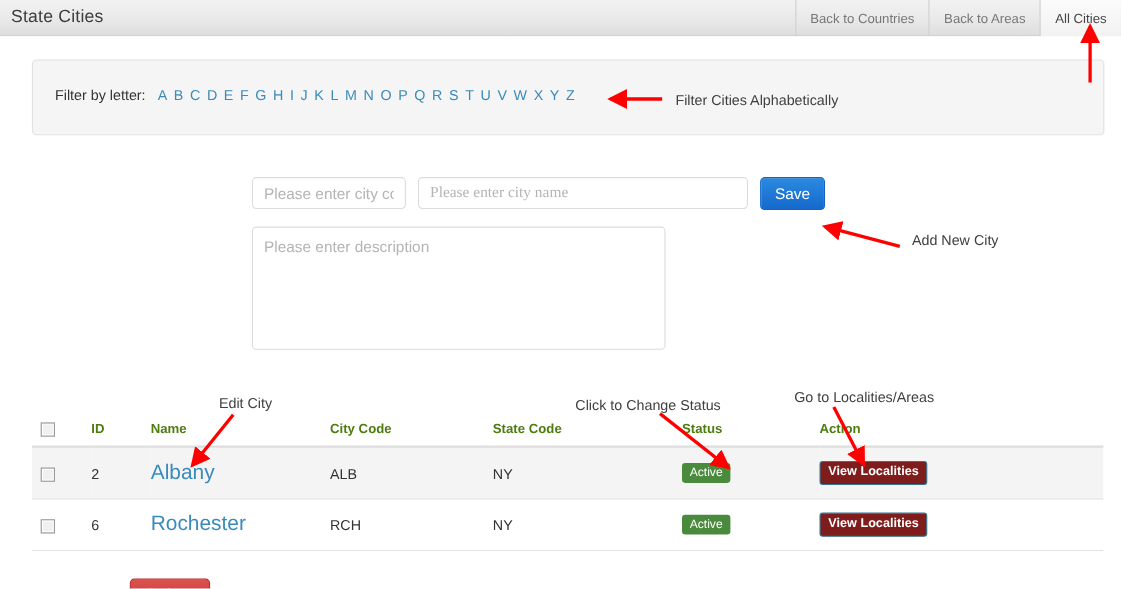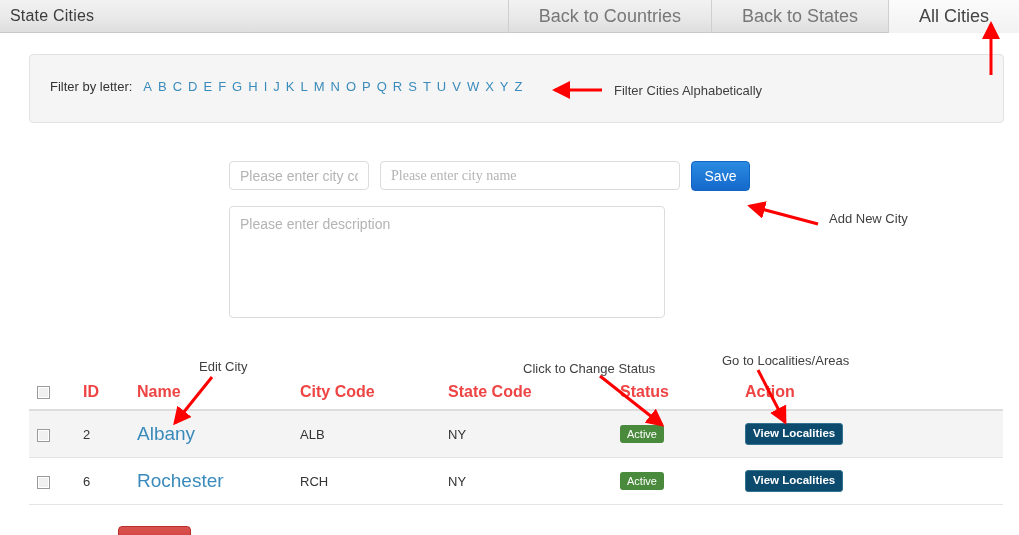--- a/index.html
+++ b/index.html
@@ -37,22 +37,22 @@
   .tabs {
     position: absolute;
     right: 0; top: 0;
     height: 33px;
     display: flex;
     align-items: stretch;
   }
   .tab {
     display: flex;
     align-items: center;
-    padding: 0 30px;
-    font-size: 18px;
+    padding: 0 13px;
+    font-size: 12px;
     color: #777777;
     border-left: 1px solid #cfcfcf;
     background: transparent;
     white-space: nowrap;
     cursor: pointer;
     box-sizing: border-box;
   }
   .tab.active {
     color: #454545;
     background: linear-gradient(to bottom, #fbfbfb 0%, #f2f2f2 100%);
@@ -113,21 +113,21 @@
     font-family: "Liberation Sans", sans-serif;
     font-size: 14px;
     color: #555555;
     padding: 6px 10px;
     outline: none;
   }
   .txt-input::placeholder { color: #b4b4b4; }
   #city-code-input { left: 229px; top: 128px; width: 140px; height: 29px; }
   #city-name-input { left: 380px; top: 128px; width: 300px; height: 29px; font-family: Liberation Serif, serif; }
   #description-input {
-    left: 229px; top: 173px; width: 436px; height: 112px;
+    left: 229px; top: 173px; width: 376px; height: 112px;
     resize: none;
     padding: 8px 10px;
     line-height: 1.35;
   }
   .save-btn {
     position: absolute;
     left: 691px; top: 128px;
     width: 59px; height: 30px;
     border: 1px solid #1166c4;
     border-radius: 4px;
@@ -145,23 +145,23 @@
     left: 29px; top: 344px;
     width: 966px;
   }
   table.cities {
     border-collapse: collapse;
     width: 966px;
     table-layout: fixed;
   }
   table.cities th {
     text-align: left;
-    font-size: 16px;
+    font-size: 12px;
     font-weight: bold;
-    color: #ef4444;
+    color: #4d7c0f;
     padding: 6px 0 8px 0;
     border-bottom: 2px solid #dddddd;
   }
   table.cities td {
     font-size: 13px;
     color: #333333;
     padding: 12px 0 12px 0;
     border-bottom: 1px solid #e4e4e4;
     vertical-align: middle;
   }
@@ -195,21 +195,21 @@
     color: #ffffff;
     font-size: 11px;
     font-weight: normal;
     padding: 3px 7px 3px 7px;
     border-radius: 3px;
     cursor: pointer;
     line-height: 1.1;
   }
   .btn-localities {
     display: inline-block;
-    background: #0c4a6e;
+    background: #7f1d1d;
     border: 1px solid #34738f;
     color: #ffffff;
     font-size: 11.5px;
     font-weight: bold;
     padding: 3px 7px;
     border-radius: 3px;
     cursor: pointer;
     line-height: 1.2;
   }
 
@@ -251,21 +251,21 @@
   }
   .anno-svg { position: absolute; left: 0; top: 0; }
 </style>
 </head>
 <body>
 
 <div class="topbar">
   <div class="topbar-title">State Cities</div>
   <div class="tabs">
     <div class="tab">Back to Countries</div>
-    <div class="tab">Back to States</div>
+    <div class="tab">Back to Areas</div>
     <div class="tab active">All Cities</div>
   </div>
 </div>
 
 <div class="content">
 
   <div class="filter-panel">
     <div class="filter-row">
       <span class="filter-label">Filter by letter:</span>
       <span id="letters-host"><a class="letter-link">A</a><a class="letter-link">B</a><a class="letter-link">C</a><a class="letter-link">D</a><a class="letter-link">E</a><a class="letter-link">F</a><a class="letter-link">G</a><a class="letter-link">H</a><a class="letter-link">I</a><a class="letter-link">J</a><a class="letter-link">K</a><a class="letter-link">L</a><a class="letter-link">M</a><a class="letter-link">N</a><a class="letter-link">O</a><a class="letter-link">P</a><a class="letter-link">Q</a><a class="letter-link">R</a><a class="letter-link">S</a><a class="letter-link">T</a><a class="letter-link">U</a><a class="letter-link">V</a><a class="letter-link">W</a><a class="letter-link">X</a><a class="letter-link">Y</a><a class="letter-link">Z</a></span>

